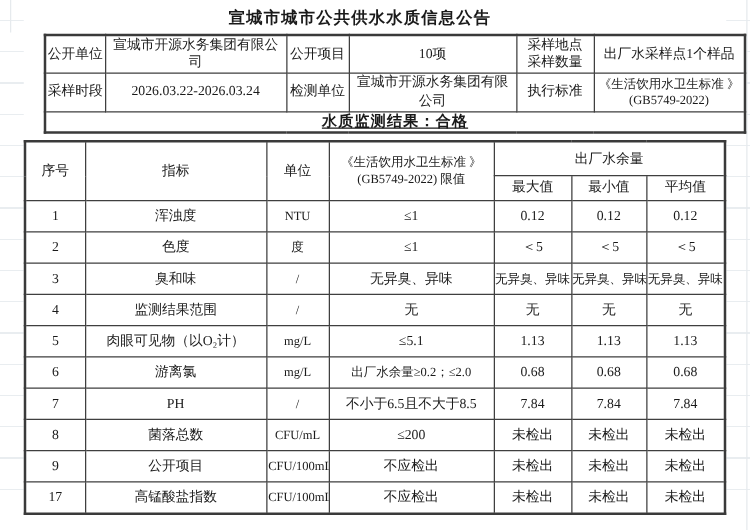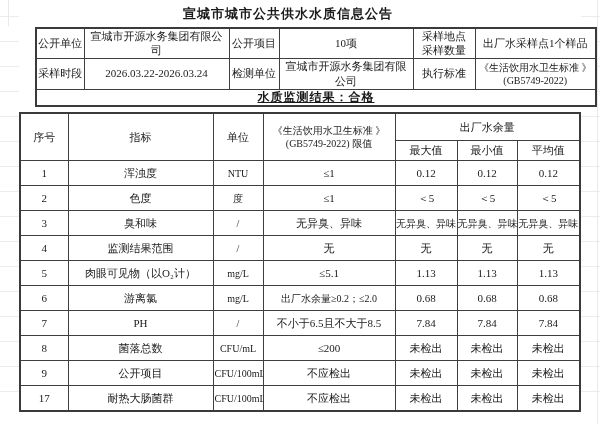--- a/index.html
+++ b/index.html
@@ -189,21 +189,21 @@
     <td>9</td>
     <td>公开项目</td>
     <td class="fs10">CFU/100mL</td>
     <td>不应检出</td>
     <td>未检出</td>
     <td>未检出</td>
     <td>未检出</td>
   </tr>
   <tr class="dr">
     <td>17</td>
-    <td>耐热大肠菌群</td>
+    <td>高锰酸盐指数</td>
     <td class="fs10">CFU/100mL</td>
     <td>不应检出</td>
     <td>未检出</td>
     <td>未检出</td>
     <td>未检出</td>
   </tr>
 </tbody>
   </table>
 
 </body></html>

